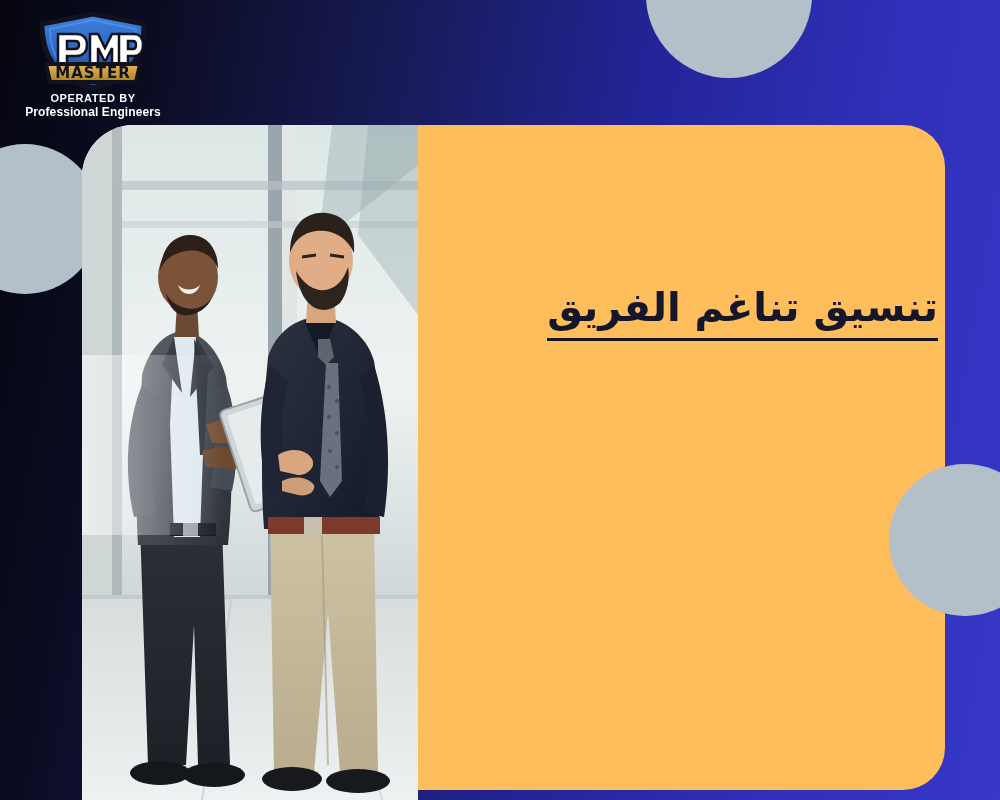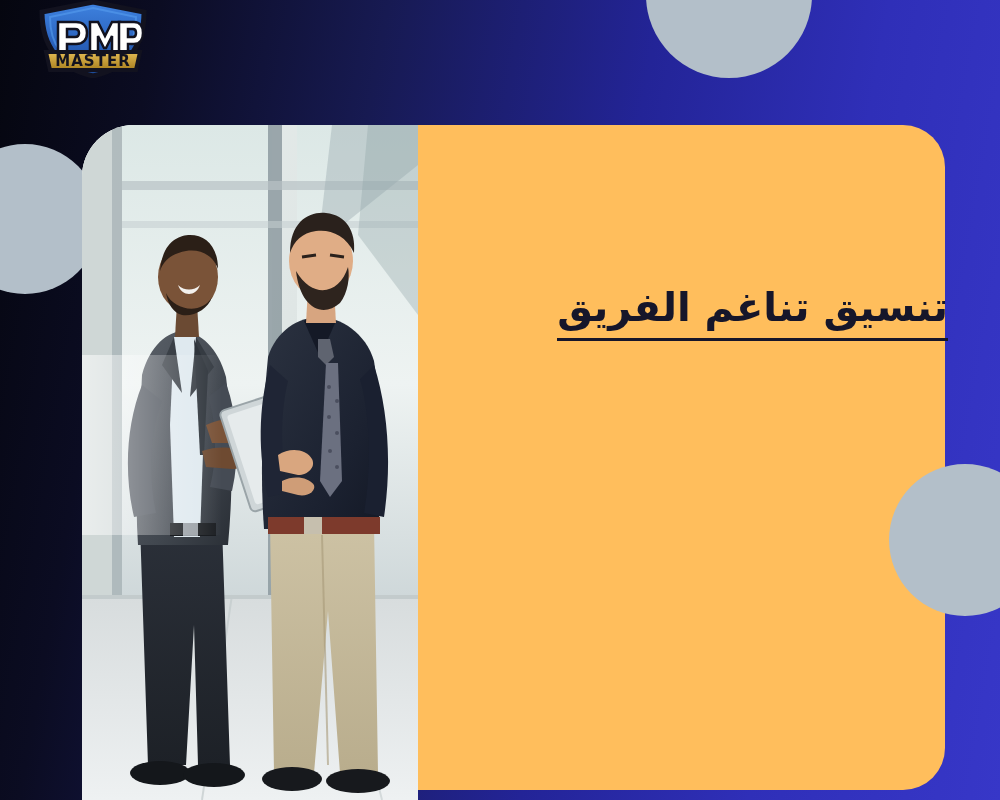--- a/index.html
+++ b/index.html
@@ -20,21 +20,21 @@
   .circle-right{width:152px;height:152px;left:889px;top:464px;}
 
   
   .panel{
     position:absolute;left:300px;top:125px;width:645px;height:665px;
     background:#ffbe5c;border-radius:42px;
   }
 
   
   .headline{
-    position:absolute;right:52px;top:278px;width:520px;
+    position:absolute;right:62px;top:278px;width:520px;
     text-align:right;direction:rtl;
     font-family:"DejaVu Sans","Liberation Sans",sans-serif;
     font-weight:700;font-size:40px;line-height:1.45;
     color:#16162a;letter-spacing:0px;
   }
   .headline .ln{display:block;white-space:nowrap;}
   .headline .ln span{
     display:inline-block;
     border-bottom:3px solid #16162a;
     padding-bottom:2px;
@@ -43,21 +43,21 @@
   
   .photo{
     position:absolute;left:82px;top:125px;width:336px;height:675px;
     border-top-left-radius:52px;border-top-right-radius:0;
     overflow:hidden;
     background:#cfd6d8;
   }
   .photo svg{display:block;width:336px;height:675px;}
 
   
-  .logo{position:absolute;left:18px;top:0;width:150px;height:110px;}
+  .logo{position:absolute;left:18px;top:12px;width:150px;height:110px;}
   .logo-shield{position:relative;width:122px;height:78px;margin:0 auto;}
   .logo-shield svg{display:block;}
   .logo-sub{
     text-align:center;color:#ffffff;margin-top:2px;
   }
   .logo-sub .l1{font-size:11px;font-weight:700;letter-spacing:.6px;line-height:13px;}
   .logo-sub .l2{font-size:12px;font-weight:700;letter-spacing:.1px;line-height:14px;}
 </style>
 </head>
 <body>
@@ -238,15 +238,19 @@
                    M35 29 L35 37 L43 37 C46 37 47 35 47 33 C47 31 46 29 43 29 Z"></path>
           <path d="M58 22 L66 22 L73 36 L80 22 L88 22 L88 54 L80 54 L80 36 L74 48 L72 48 L66 36 L66 54 L58 54 Z"></path>
           <path d="M91 22 L106 22 C112 22 115 27 115 33 C115 39 112 44 106 44 L100 44 L100 54 L91 54 Z
                    M100 29 L100 37 L105 37 C107 37 108 35 108 33 C108 31 107 29 105 29 Z" transform="translate(-4,0)"></path>
         </g>
 
         <path d="M14 52 L108 52 L104 70 L18 70 Z" fill="url(#goldg)" stroke="#12121f" stroke-width="4"></path>
         <text x="61" y="66" text-anchor="middle" font-family="DejaVu Sans, sans-serif" font-size="15" font-weight="700" fill="#12121f" letter-spacing="1">MASTER</text>
       </svg>
     </div>
+    <div class="logo-sub">
+      <div class="l1">OPERATED BY</div>
+      <div class="l2">Professional Engineers</div>
+    </div>
   </div>
 
 </div>
 
 </body></html>

